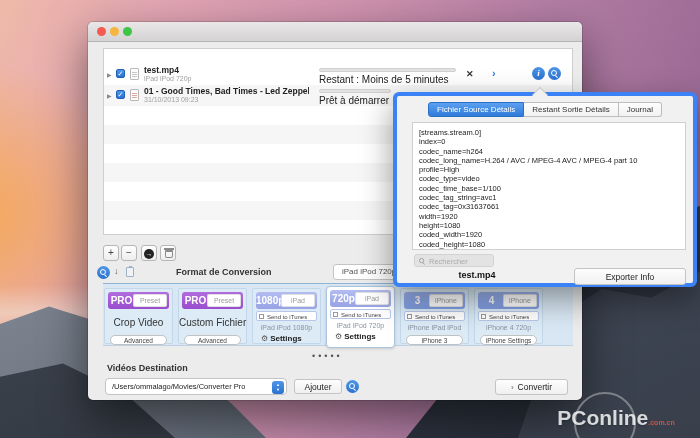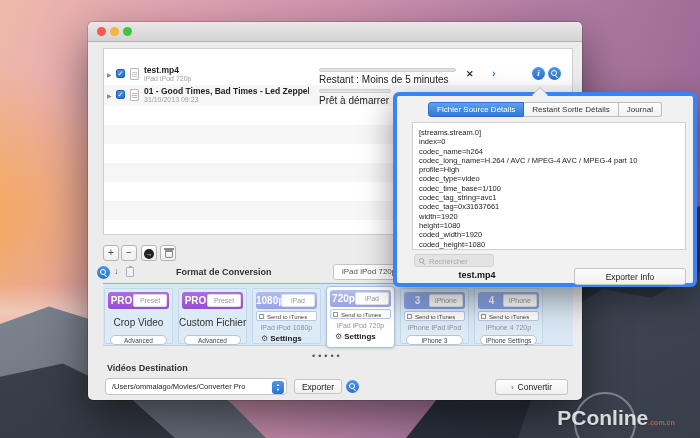--- a/index.html
+++ b/index.html
@@ -275,21 +275,21 @@
   <div class="dots">•••••</div>
 
   <div class="dest-label">Vidéos Destination</div>
   <div class="dest-dd">
     <span class="path">/Users/ommalago/Movies/Converter Pro</span>
     <span class="stepper">
         <i class="up">▲</i>
         <i class="dn">▼</i>
       </span>
   </div>
-  <div class="btn b-ajouter">Exporter</div>
+  <div class="btn b-ajouter">Ajouter</div>
   <span class="bluedot3">
       <span class="mag"></span>
     </span>
   <div class="btn b-convert"><span class="cv">›</span><span>Convertir</span></div>
 </div>
 
 <div class="pop">
   <div class="pop-arrow"></div>
   <div class="tabs">
     <div class="tab active">Fichier Source Détails</div>

